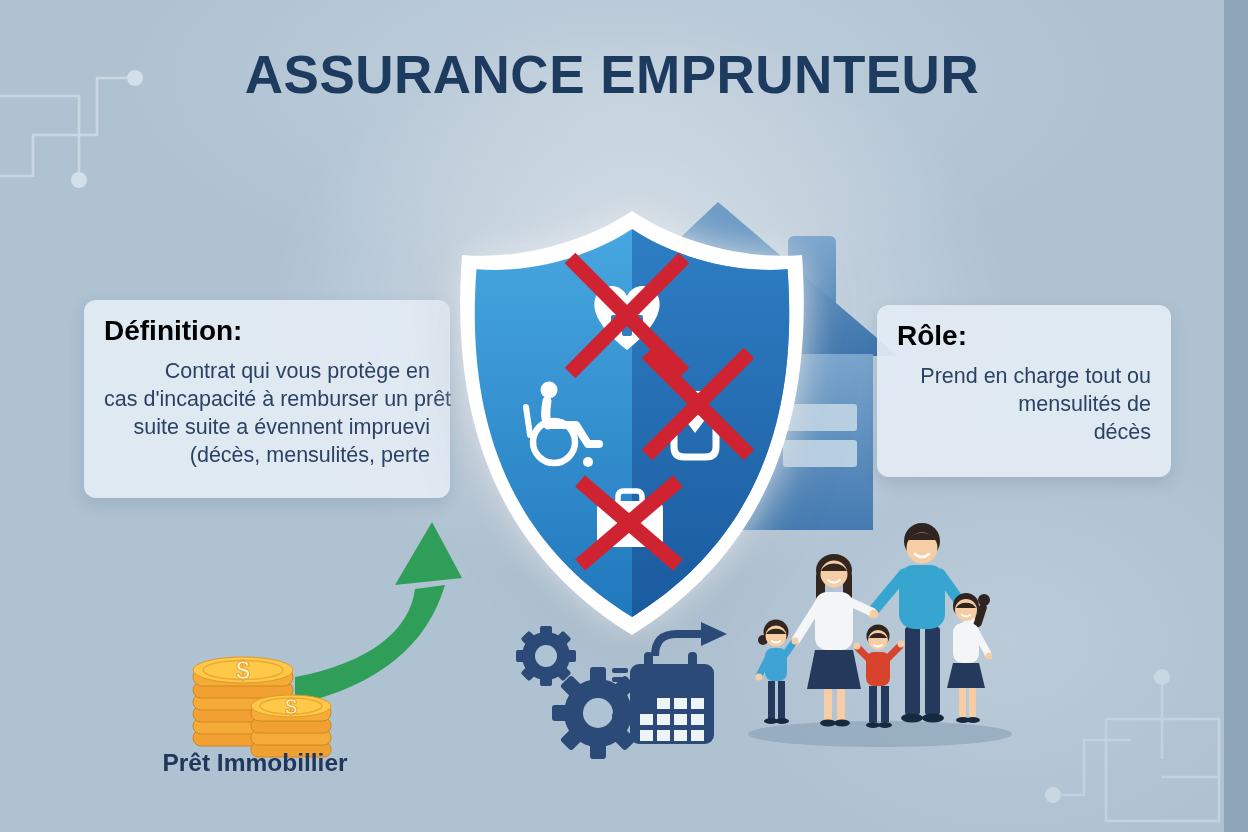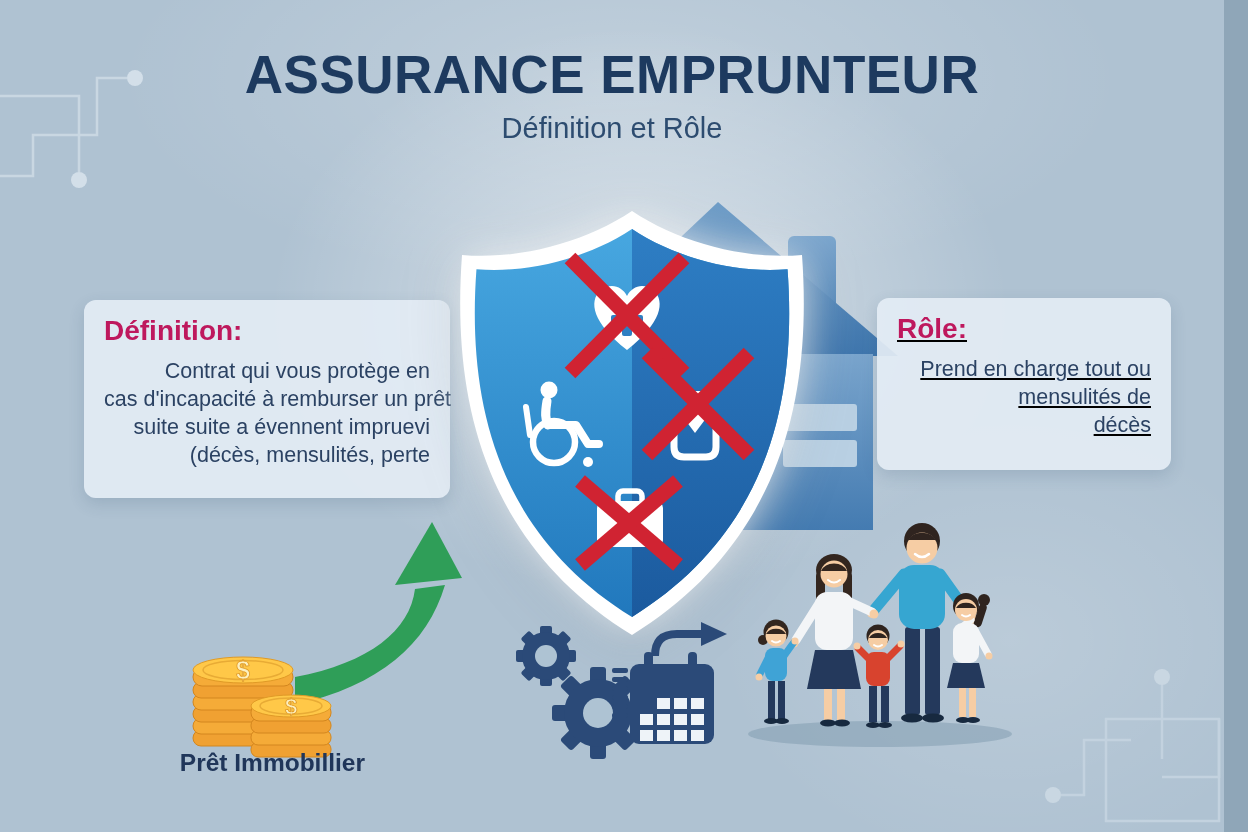--- a/index.html
+++ b/index.html
@@ -28,28 +28,28 @@
   .shield{
     position:absolute; left:442px; top:203px;
     filter: drop-shadow(0 0 22px rgba(255,255,255,0.85)) drop-shadow(0 10px 16px rgba(40,70,100,0.25));
   }
   .box{
     position:absolute; background:rgba(227,236,244,0.93);
     border-radius:12px; box-shadow:0 6px 16px rgba(45,75,105,0.16);
     padding:15px 20px; box-sizing:border-box;
   }
   .box.def{left:84px; top:300px; width:366px; height:198px;}
-  .box.role{left:877px; top:298px; width:294px; height:172px;text-decoration:underline;}
-  .box-heading{font-size:28px; font-weight:700; color:#be185d; margin-bottom:10px;}
+  .box.role{left:877px; top:305px; width:294px; height:172px;}
+  .box-heading{font-size:28px; font-weight:700; color:#000000; margin-bottom:10px;}
   .box-line{font-size:21.5px; line-height:28px; color:#2b4263; white-space:nowrap;text-align:right;}
   .green-arrow{position:absolute; left:255px; top:505px;}
   .coins{position:absolute; left:185px; top:648px;}
   .loan-label{
     position:absolute; left:145px; top:749px; width:220px;
-    text-align:right; font-size:24.5px; font-weight:700; color:#20365a;
+    text-align:center; font-size:24.5px; font-weight:700; color:#20365a;
   }
   .process{position:absolute; left:505px; top:610px;}
   .family{position:absolute; left:742px; top:512px;}
 </style>
 </head>
 <body>
 
 <div class="canvas">
 
   <svg class="circuit tl" width="250" height="200" viewBox="0 0 250 200">
@@ -61,21 +61,20 @@
   <svg class="circuit br" width="218" height="192" viewBox="0 0 218 192">
     <circle cx="132" cy="37" r="8" fill="#c9d7e2"></circle>
     <path d="M132,45 V119" fill="none" stroke="#c3d2df" stroke-width="2.5"></path>
     <rect x="76" y="79" width="113" height="102" fill="none" stroke="#c3d2df" stroke-width="2.5"></rect>
     <path d="M189,79 V137 H132" fill="none" stroke="#c3d2df" stroke-width="2.5"></path>
     <circle cx="23" cy="155" r="8" fill="#c9d7e2"></circle>
     <path d="M31,155 H54 V100 H101" fill="none" stroke="#c3d2df" stroke-width="2.5"></path>
   </svg>
 
   <div class="title">ASSURANCE EMPRUNTEUR</div>
-  <div class="subtitle">Définition et Rôle</div>
 
   <svg class="house" width="285" height="340" viewBox="0 0 285 340">
     <defs>
       <linearGradient id="houseGrad" x1="0" y1="0" x2="0" y2="1">
         <stop offset="0" stop-color="#7aa5cd"></stop>
           <stop offset="1" stop-color="#447bb1"></stop>
       </linearGradient>
       <linearGradient id="roofGrad" x1="0" y1="0" x2="0" y2="1">
         <stop offset="0" stop-color="#6d9cc7"></stop>
           <stop offset="1" stop-color="#3f76ad"></stop>

